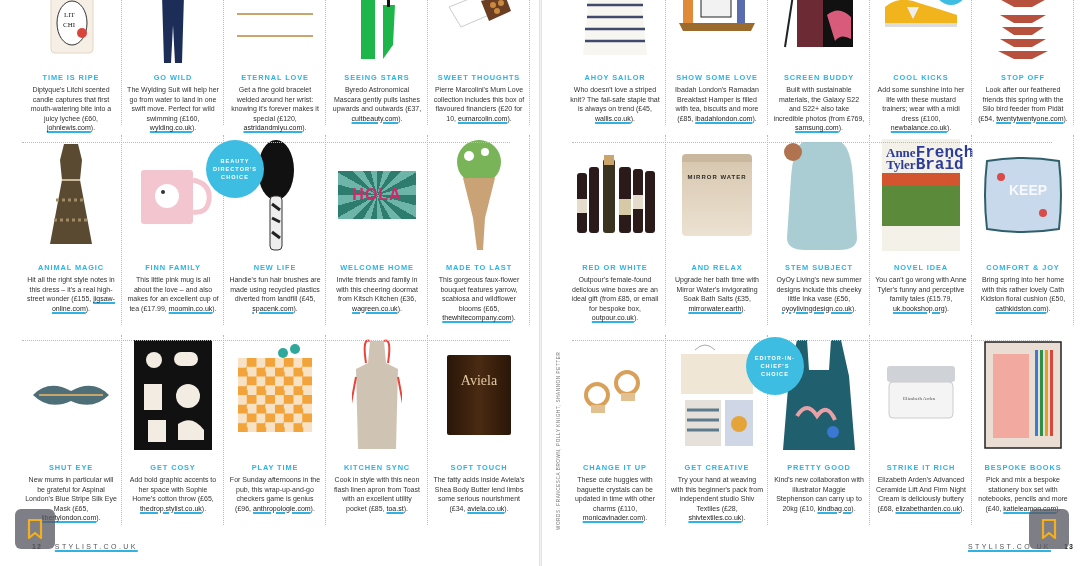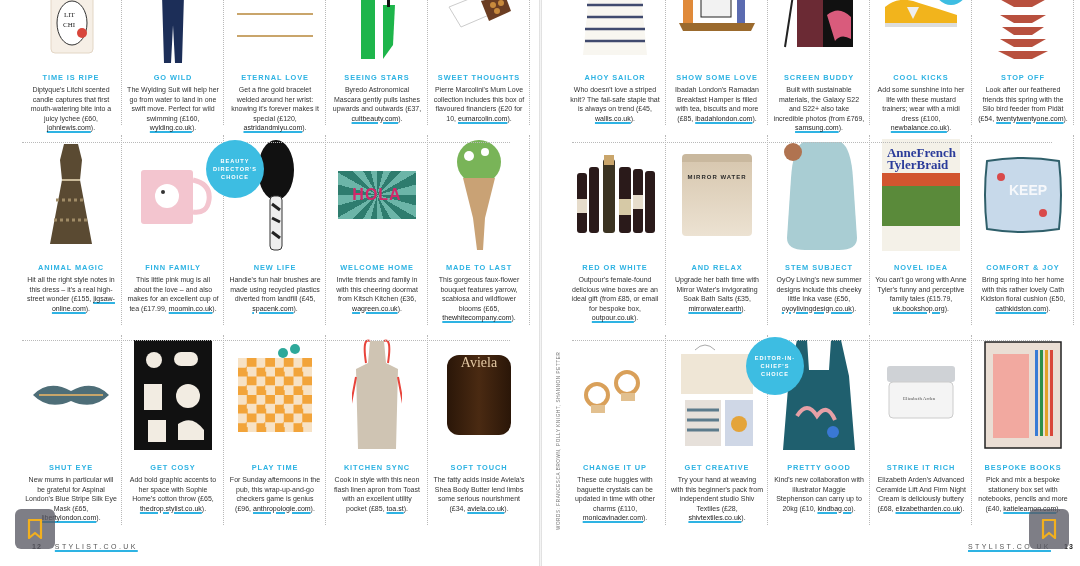--- a/index.html
+++ b/index.html
@@ -192,21 +192,21 @@
             <path d="M18 2 L32 2 L34 24 L46 30 L44 110 L6 110 L4 30 L16 24 Z" fill="#cfc4b3"></path>
             <path d="M18 2 Q10 -2 14 24 M32 2 Q40 -2 36 24" stroke="#e8443b" stroke-width="2" fill="none"></path>
             <path d="M4 38 L-2 70 M46 38 L52 70" stroke="#e8443b" stroke-width="2"></path>
           </svg>
       </div>
       <div class="title">KITCHEN SYNC</div>
       <div class="desc"><span>Cook in style with this neon flash linen apron from Toast with an excellent utility pocket (£85, </span><span class="link">toa.st</span><span>).</span></div>
     </div>
     <div class="cell">
       <div class="img">
-        <div style="width:64px; height:80px; background:linear-gradient(90deg,#2a1608,#4a2a12,#2a1608); border-radius:12px; display:flex; align-items:flex-start; justify-content:center; ">
+        <div style="width:64px; height:80px; background:linear-gradient(90deg,#2a1608,#4a2a12,#2a1608); border-radius:2px; display:flex; align-items:flex-start; justify-content:center; padding-top:18px;">
           <span style="color:#e4c9a4; font-family:'Liberation Serif', serif; font-size:14px;">Aviela</span>
         </div>
       </div>
       <div class="title">SOFT TOUCH</div>
       <div class="desc"><span>The fatty acids inside Aviela's Shea Body Butter lend limbs some serious nourishment (£34, </span><span class="link">aviela.co.uk</span><span>).</span></div>
     </div>
   </div>
   <div class="row-sep" style="left:22px; width:488px; top:142px;"></div>
   <div class="row-sep" style="left:22px; width:488px; top:340px;"></div>
 
@@ -317,21 +317,21 @@
             <circle cx="14" cy="14" r="9" fill="#b07350"></circle>
           </svg>
       </div>
       <div class="title">STEM SUBJECT</div>
       <div class="desc"><span>OyOy Living's new summer designs include this cheeky little Inka vase (£56, </span><span class="link">oyoylivingdesign.co.uk</span><span>).</span></div>
     </div>
     <div class="cell">
       <div class="img">
         <div style="width:78px; height:112px; background:linear-gradient(180deg,#f4f1e8 0 30%, #d2552f 30% 42%, #5a8a3a 42% 78%, #f4f1e8 78%); display:flex; flex-direction:row; justify-content:space-between; padding:8px 4px 4px 4px;">
           <span style="color:#2b3c9a; font-weight:bold; font-size:13px; line-height:12px; text-align:right; font-family:'Liberation Serif', serif;">Anne Tyler</span>
-          <span style="color:#2b3c9a; font-weight:bold; font-size:13px; line-height:12px; font-family:Liberation Serif, serif;">French Braid</span>
+          <span style="color:#2b3c9a; font-weight:bold; font-size:16px; line-height:12px; font-family:Liberation Mono, monospace;">French Braid</span>
         </div>
       </div>
       <div class="title">NOVEL IDEA</div>
       <div class="desc"><span>You can't go wrong with Anne Tyler's funny and perceptive family tales (£15.79, </span><span class="link">uk.bookshop.org</span><span>).</span></div>
     </div>
     <div class="cell">
       <div class="img">
         <svg width="80" height="80" viewBox="0 0 80 80">
             <path d="M4 6 Q40 0 76 6 Q80 40 76 74 Q40 80 4 74 Q0 40 4 6 Z" fill="#c7d9ea" stroke="#2f5f6a" stroke-width="2"></path>
             <circle cx="18" cy="22" r="4" fill="#d94a4a"></circle>

